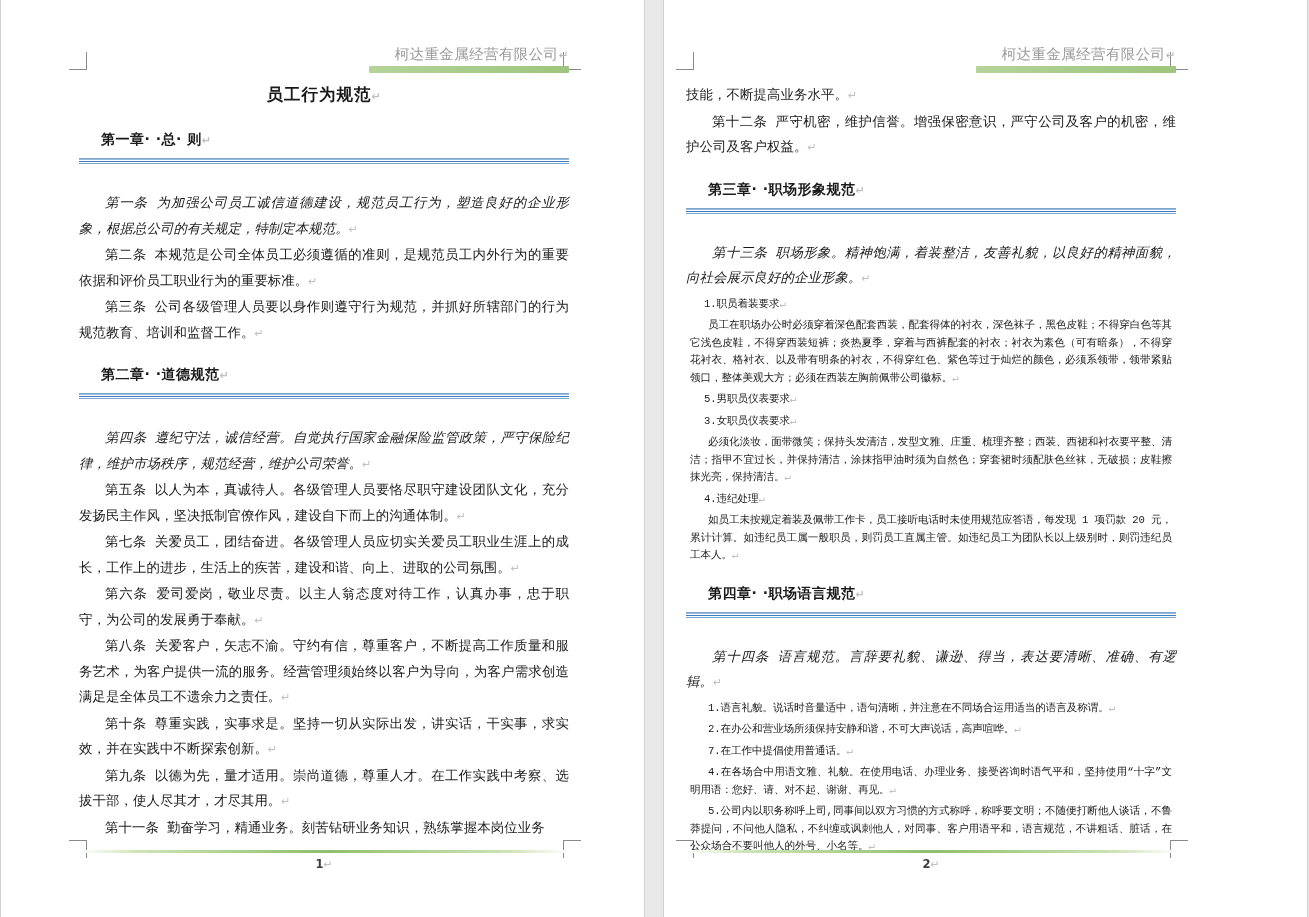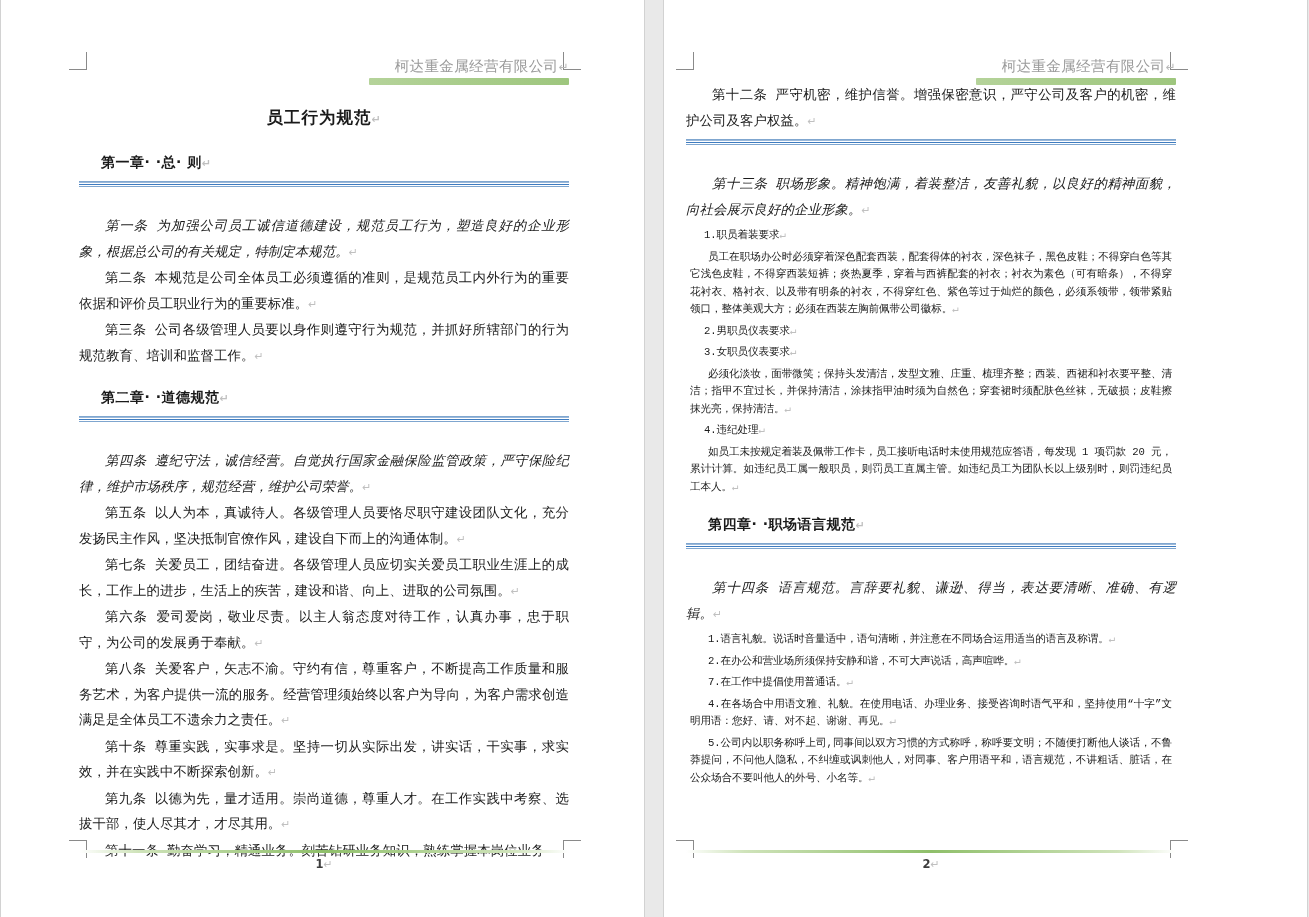--- a/index.html
+++ b/index.html
@@ -60,35 +60,34 @@
     left: 78px; top: 44px; width: 490px;
     text-align: right;
   }
   .page.right .hdr { left: 22px; }
   .hdr-txt {
     font-size: 14.5px;
     color: #9a9a9a;
     letter-spacing: .4px;
     white-space: nowrap;
     line-height: 20px;
-    margin-top: 12px;
   }
   .hdr-pilcrow { color: #b9b9b9; font-size: 12px; }
   .hdr-bar {
     margin-top: 1px;
     margin-left: auto;
     width: 200px; height: 7px;
     background: linear-gradient(to right,#b5d39a 0%, #a8cc8a 50%, #9ec67e 100%);
     border-radius: 1px;
   }
 
   
   .doc {
     position: absolute;
-    left: 78px; top: 100px;
+    left: 78px; top: 77px;
     width: 490px;
     color: #1a1a1a;
   }
   .page.right .doc { left: 22px; top: 82px; }
 
   h1.doc-title {
     margin: 4px 0 0 0;
     font-size: 16.5px;
     font-weight: bold;
     text-align: center;
@@ -232,26 +231,28 @@
         <i class="h"></i>
         <i class="v"></i>
       </div>
 
     <div class="hdr">
       <div class="hdr-txt"><span>柯达重金属经营有限公司</span><span class="hdr-pilcrow">↵</span></div>
       <div class="hdr-bar"></div>
     </div>
 
     <div class="doc" id="doc2">
+        <p class="para cont"><span>技能，不断提高业务水平。</span><span class="pilcrow">↵</span></p>
         <p class="para"><span>第十二条</span><span class="sepdot">·</span><span>严守机密，维护信誉。增强保密意识，严守公司及客户的机密，维护公司及客户权益。</span><span class="pilcrow">↵</span></p>
+        <h2 class="chapter">第三章· ·职场形象规范<span class="pilcrow">↵</span></h2>
         <div class="rule-blue"></div>
         <p class="para first"><span>第十三条</span><span class="sepdot">·</span><span>职场形象。精神饱满，着装整洁，友善礼貌，以良好的精神面貌，向社会展示良好的企业形象。</span><span class="pilcrow">↵</span></p>
         <p class="sub head"><span>1.职员着装要求</span><span class="pilcrow">↵</span></p>
         <p class="sub block"><span>员工在职场办公时必须穿着深色配套西装，配套得体的衬衣，深色袜子，黑色皮鞋；不得穿白色等其它浅色皮鞋，不得穿西装短裤；炎热夏季，穿着与西裤配套的衬衣；衬衣为素色（可有暗条），不得穿花衬衣、格衬衣、以及带有明条的衬衣，不得穿红色、紫色等过于灿烂的颜色，必须系领带，领带紧贴领口，整体美观大方；必须在西装左胸前佩带公司徽标。</span><span class="pilcrow">↵</span></p>
-        <p class="sub head"><span>2.男职员仪表要求</span><span class="pilcrow">↵</span></p>
+        <p class="sub head"><span>5.男职员仪表要求</span><span class="pilcrow">↵</span></p>
         <p class="sub head"><span>3.女职员仪表要求</span><span class="pilcrow">↵</span></p>
         <p class="sub block"><span>必须化淡妆，面带微笑；保持头发清洁，发型文雅、庄重、梳理齐整；西装、西裙和衬衣要平整、清洁；指甲不宜过长，并保持清洁，涂抹指甲油时须为自然色；穿套裙时须配肤色丝袜，无破损；皮鞋擦抹光亮，保持清洁。</span><span class="pilcrow">↵</span></p>
         <p class="sub head"><span>4.违纪处理</span><span class="pilcrow">↵</span></p>
         <p class="sub block"><span>如员工未按规定着装及佩带工作卡，员工接听电话时未使用规范应答语，每发现 1 项罚款 20 元，累计计算。如违纪员工属一般职员，则罚员工直属主管。如违纪员工为团队长以上级别时，则罚违纪员工本人。</span><span class="pilcrow">↵</span></p>
         <h2 class="chapter">第四章· ·职场语言规范<span class="pilcrow">↵</span></h2>
         <div class="rule-blue"></div>
         <p class="para first"><span>第十四条</span><span class="sepdot">·</span><span>语言规范。言辞要礼貌、谦逊、得当，表达要清晰、准确、有逻辑。</span><span class="pilcrow">↵</span></p>
         <p class="sub block"><span>1.语言礼貌。说话时音量适中，语句清晰，并注意在不同场合运用适当的语言及称谓。</span><span class="pilcrow">↵</span></p>
         <p class="sub block"><span>2.在办公和营业场所须保持安静和谐，不可大声说话，高声喧哗。</span><span class="pilcrow">↵</span></p>
         <p class="sub block"><span>7.在工作中提倡使用普通话。</span><span class="pilcrow">↵</span></p>

